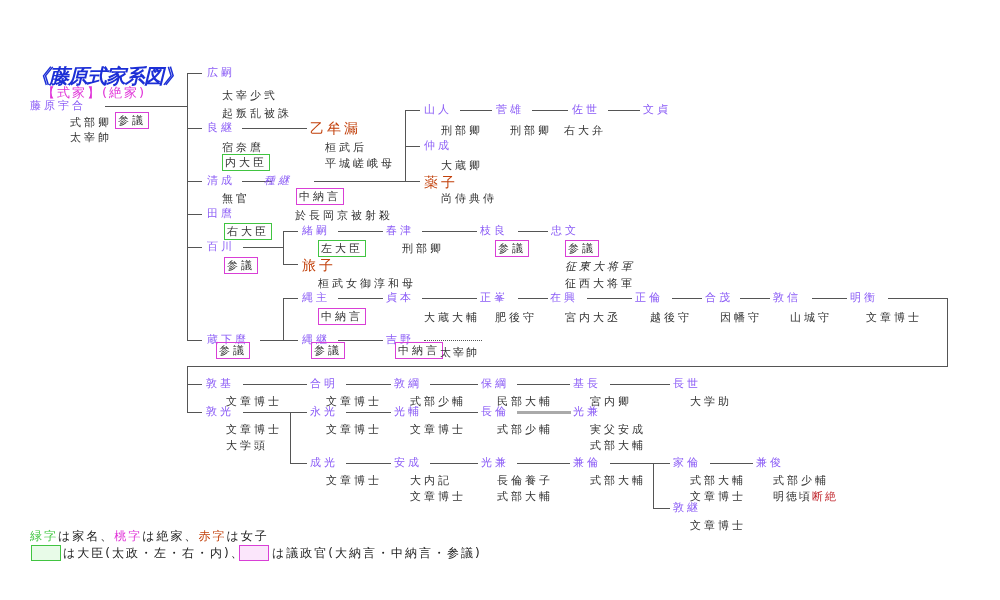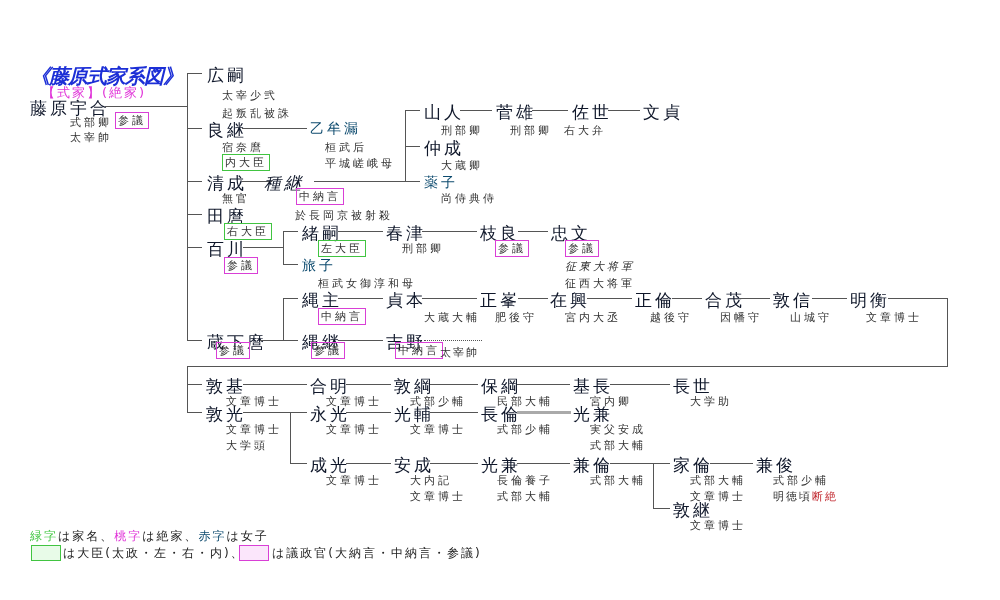--- a/index.html
+++ b/index.html
@@ -1,23 +1,23 @@
 <!DOCTYPE html>
 <html><head>
 <meta charset="utf-8">
 <style>
   html, body { margin:0; padding:0; background:#ffffff; }
   body { width:1000px; height:600px; position:relative; overflow:hidden;
          font-family: "DejaVu Sans", "Liberation Sans", sans-serif; color:#222; }
   .t { position:absolute; white-space:nowrap; line-height:1; }
   .title { font-size:20px; font-weight:bold; color:#1c2fd6; font-style:italic; letter-spacing:-1px; }
   .sub { font-size:13px; color:#e032d8; letter-spacing:2px; }
-  .n { font-size:17px; color:#0f172a; letter-spacing:3px; }
+  .n { font-size:11px; color:#8b5cf6; letter-spacing:3px; }
   .s { font-size:11px; color:#333; letter-spacing:3px; }
-  .red { color:#0c4a6e; }
+  .red { color:#c2410c; }
   .dred { color:#c0242b; }
   .green { color:#3fc63f; }
   .pink { color:#e032d8; }
   .bg { border:1px solid #41c441; padding:1px 2px; }
   .bp { border:1px solid #d93fd6; padding:1px 2px; }
   .h { position:absolute; height:1px; background:#555; }
   .v { position:absolute; width:1px; background:#555; }
   .dot { position:absolute; height:0; border-top:1px dotted #555; }
   .thick { position:absolute; height:3px; background:#aaaaaa; }
   .lg-box { position:absolute; width:28px; height:14px; }

